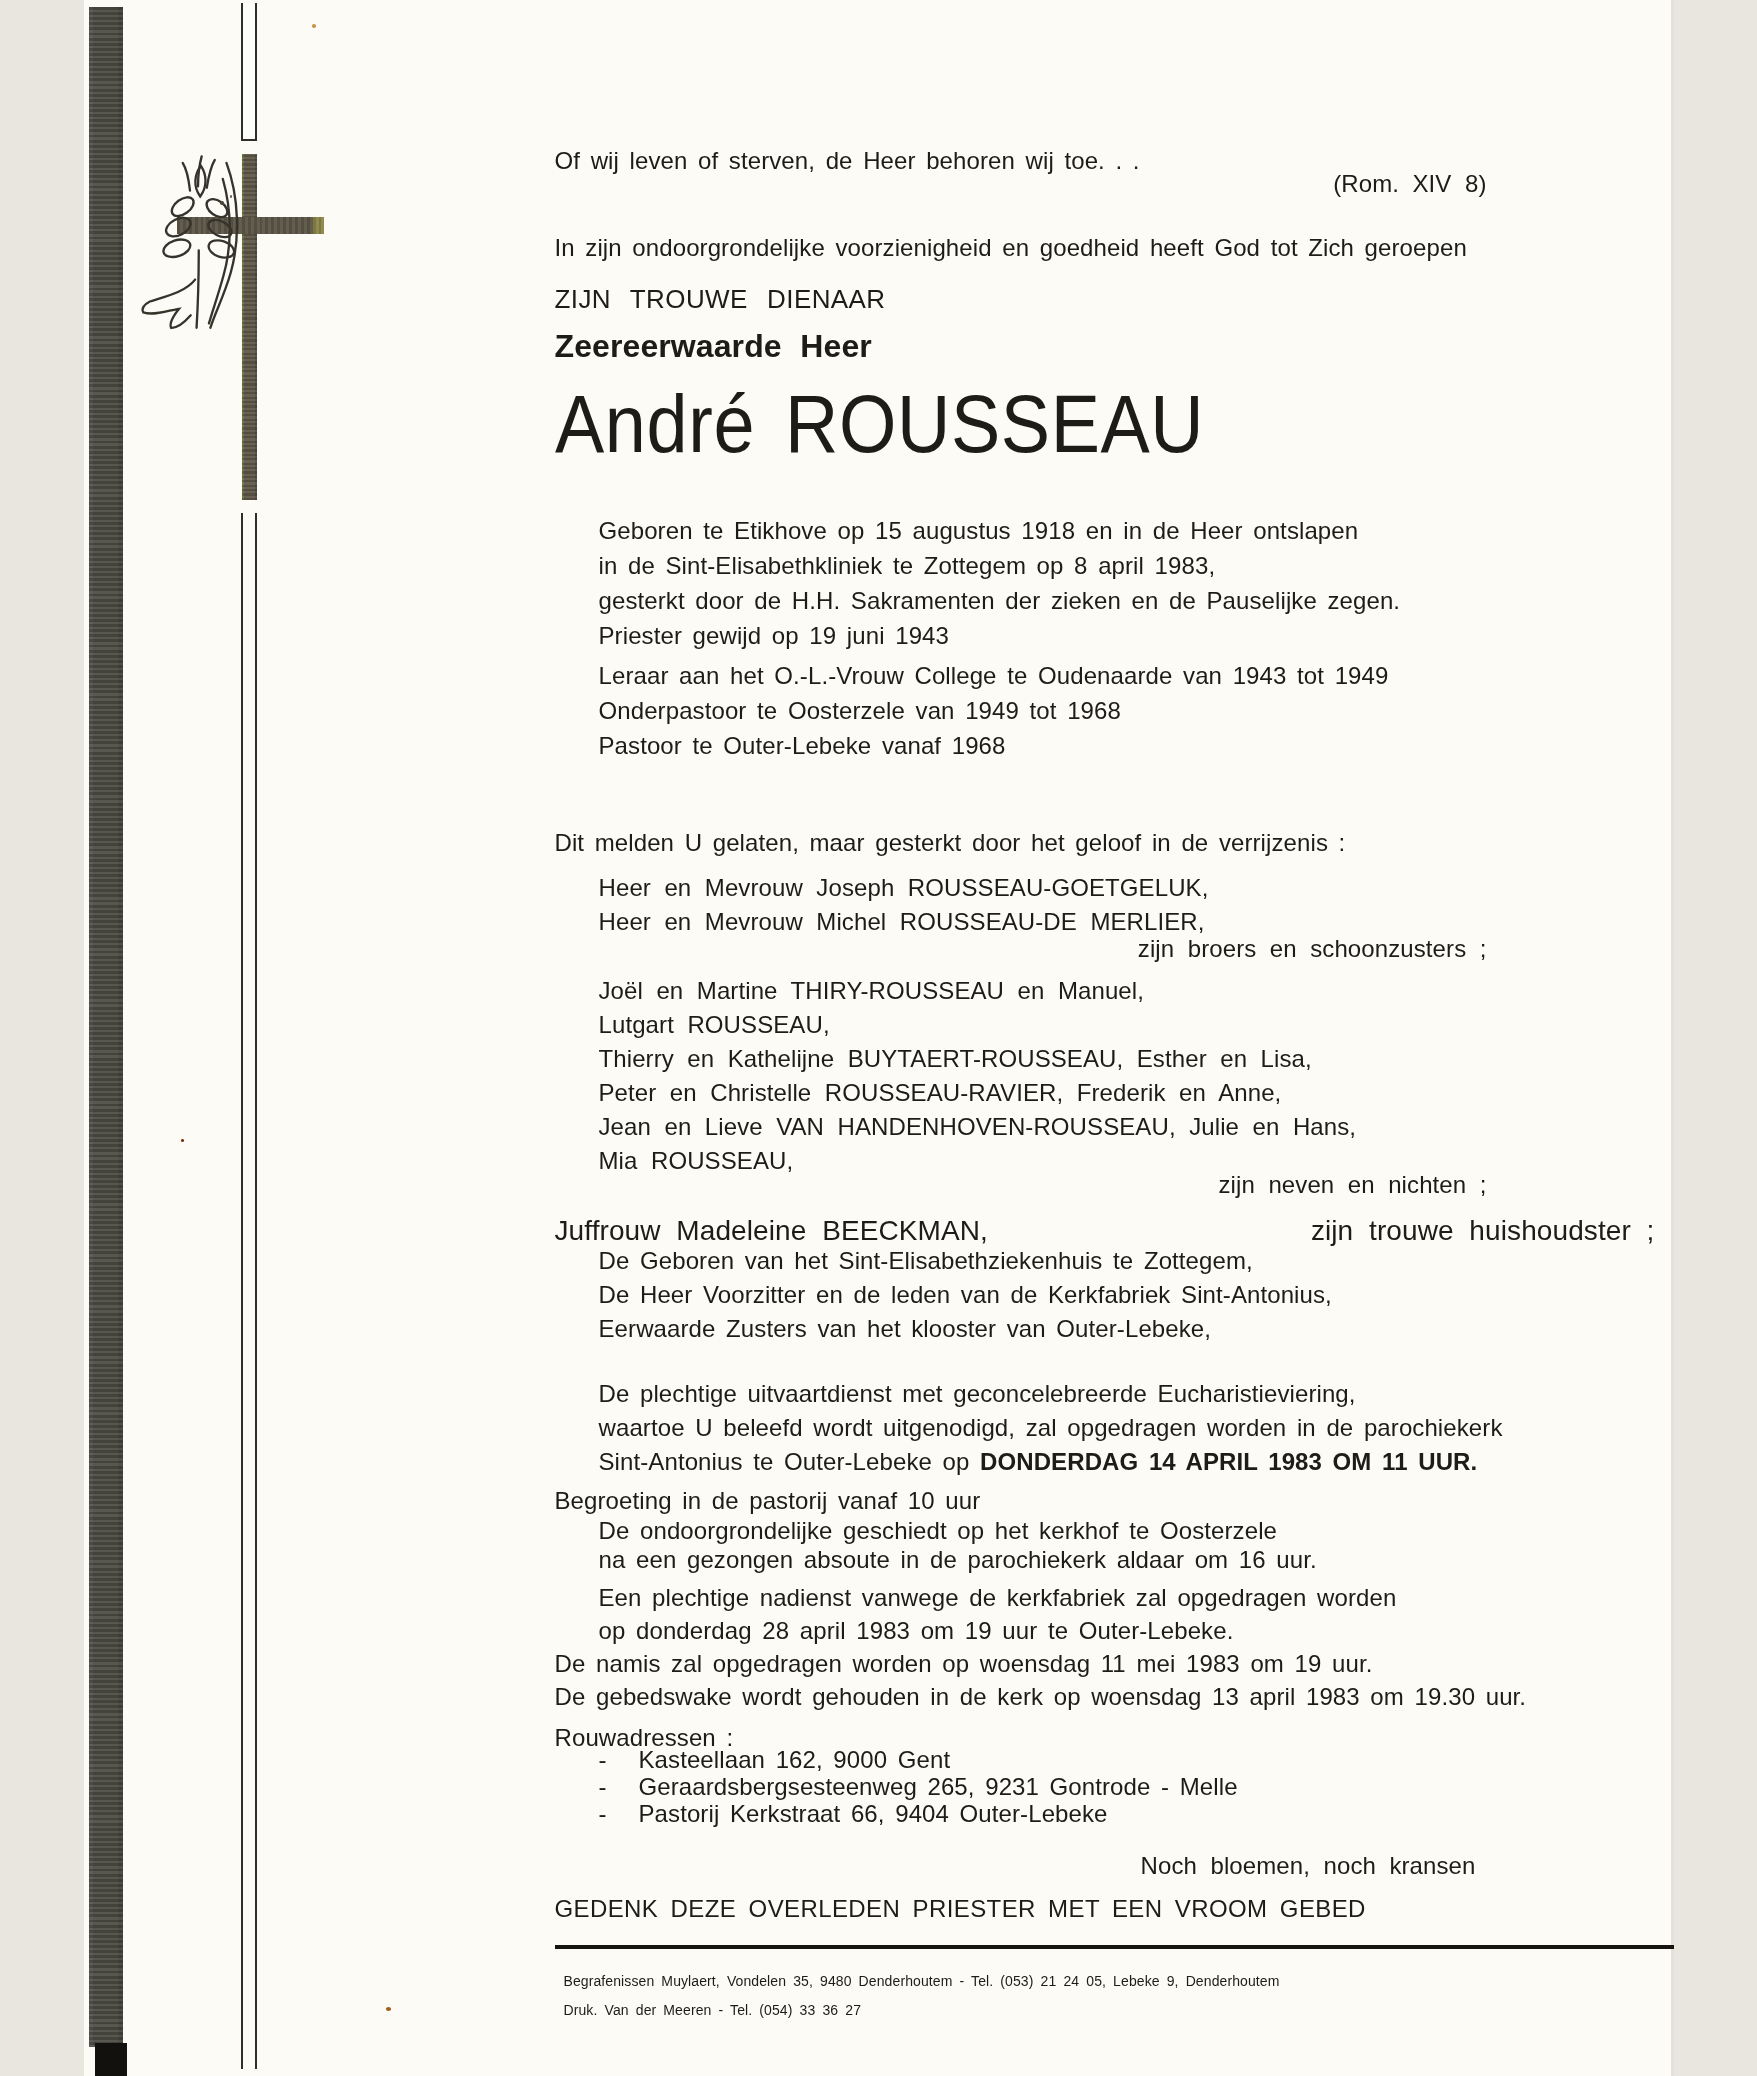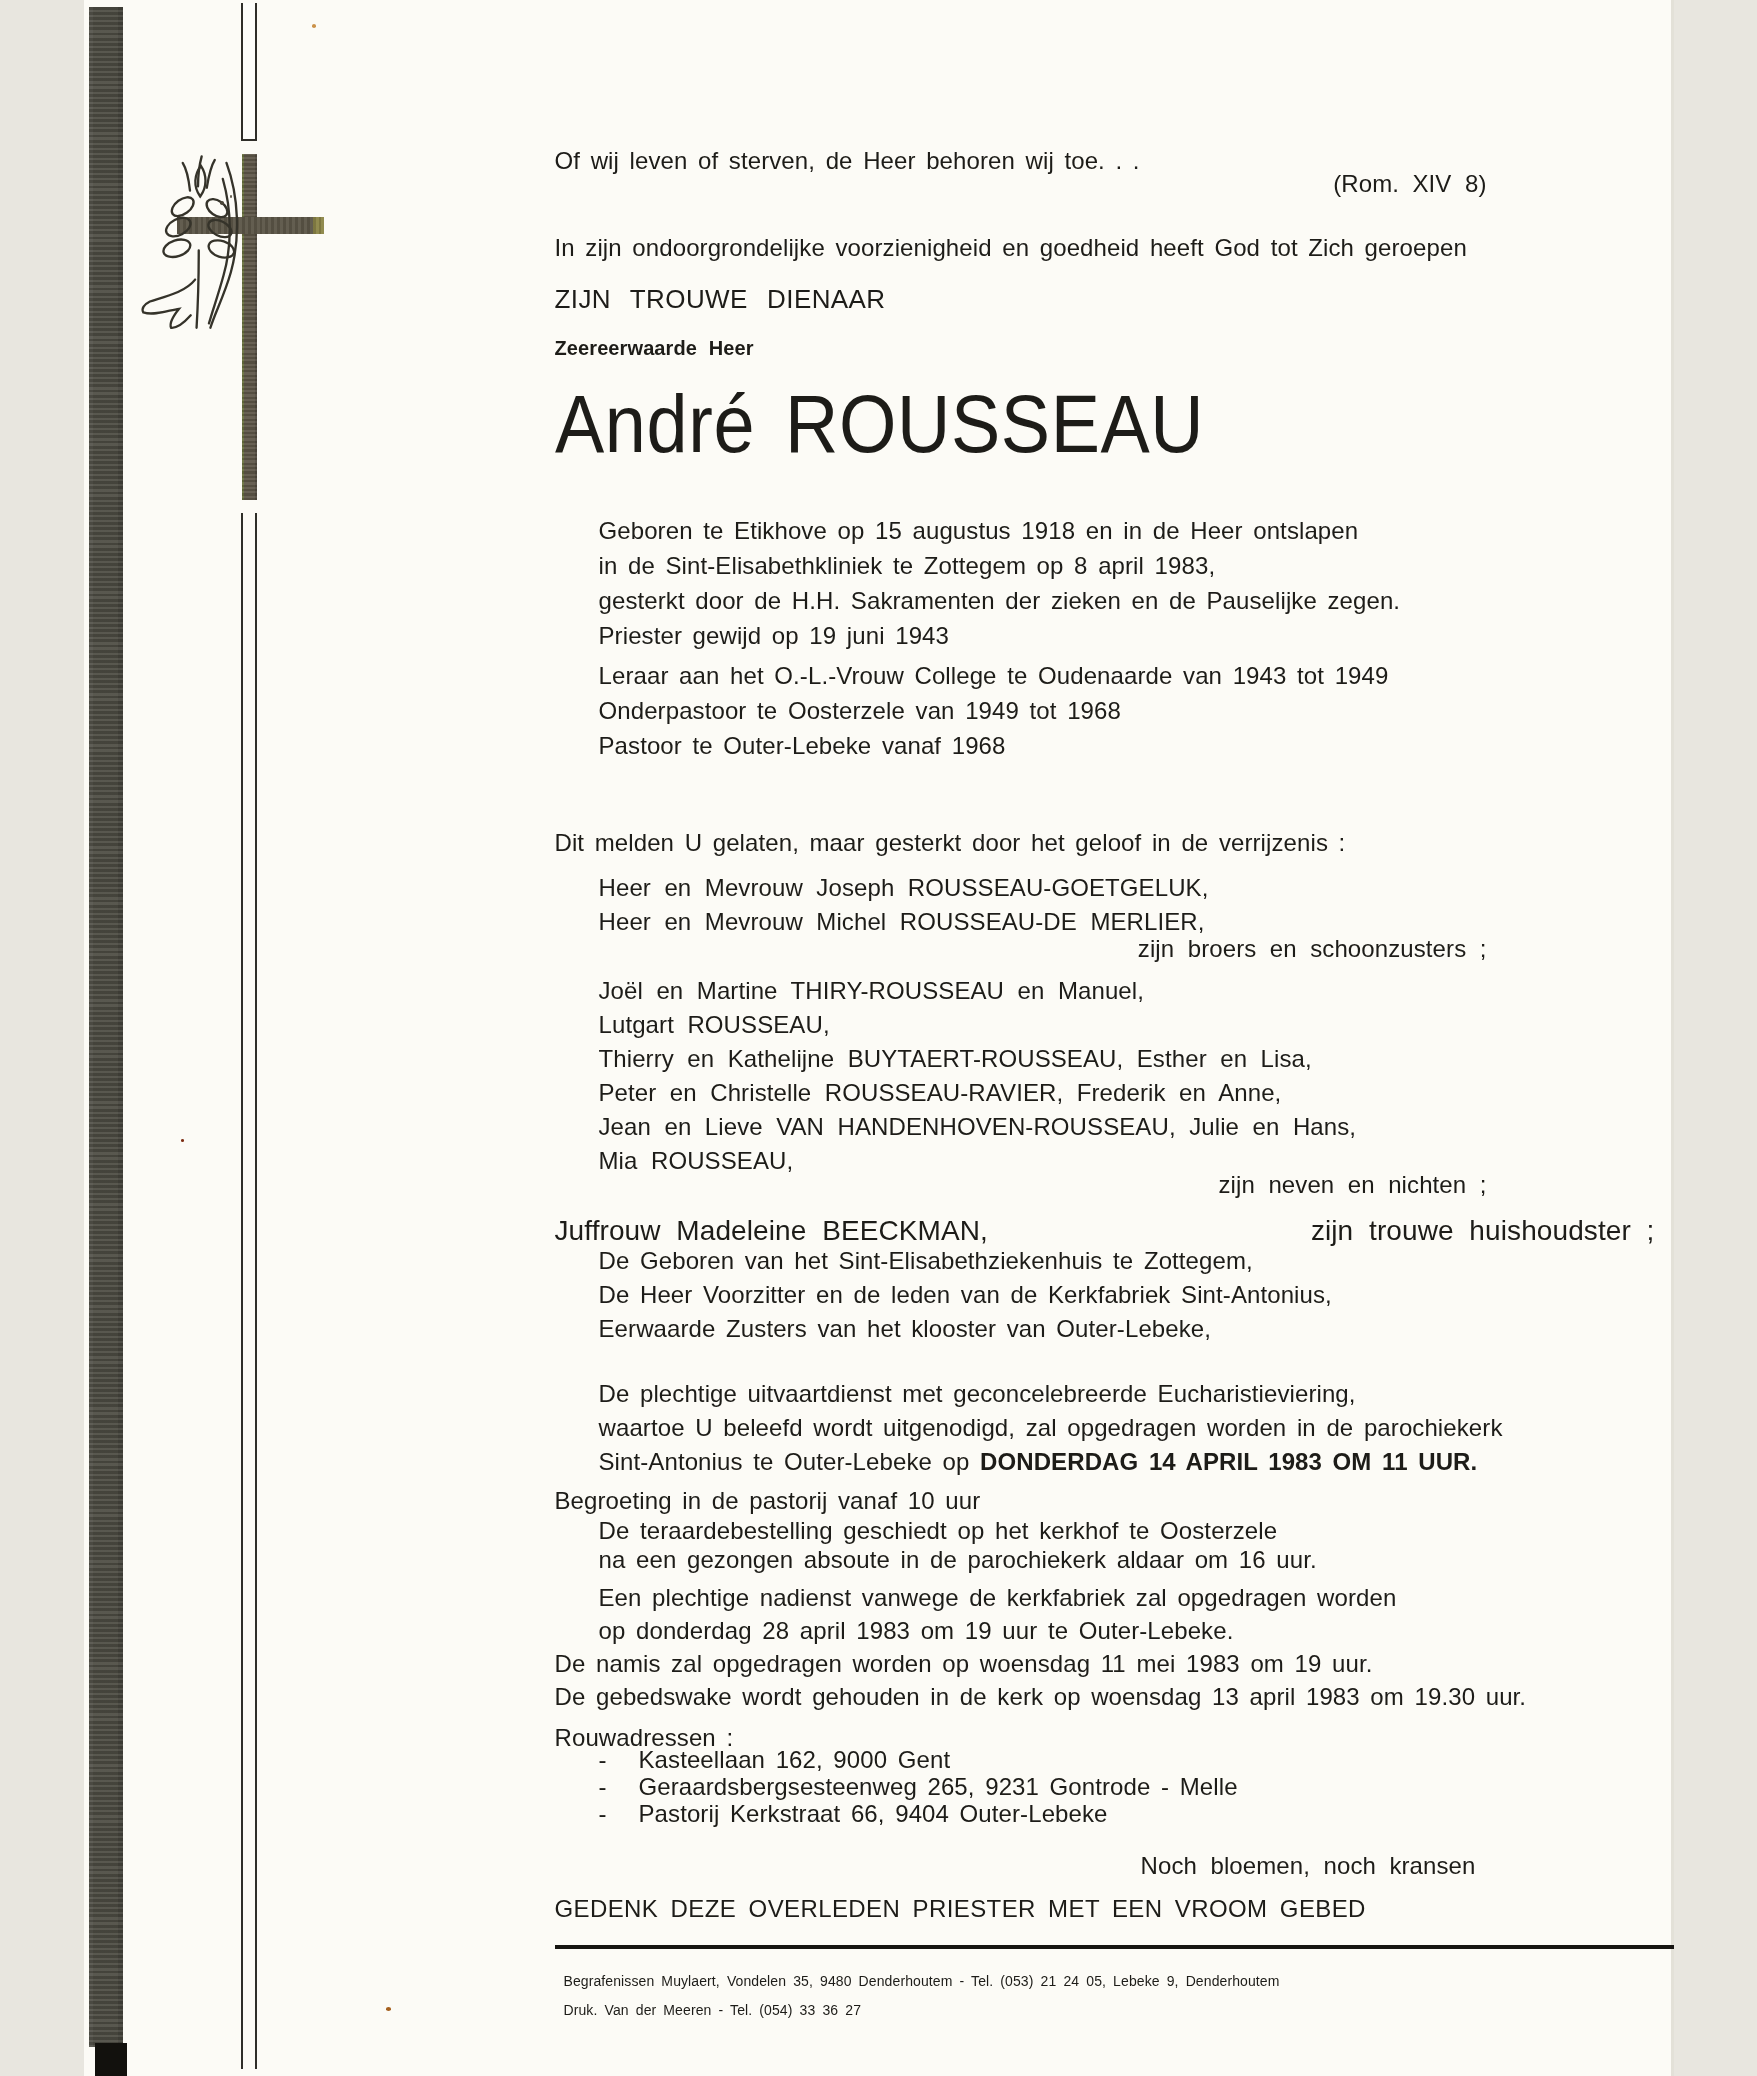--- a/index.html
+++ b/index.html
@@ -65,21 +65,21 @@
   }
   .blk{
     position:absolute;left:471px;
     font-size:24px;letter-spacing:0.1px;word-spacing:.16em;
     white-space:nowrap;
     margin-left:44px;
   }
   .blk div{white-space:nowrap;}
   .right-note{left:auto;right:187px;text-align:right;word-spacing:.28em;}
   .caps-head{font-size:26px;word-spacing:.45em;letter-spacing:0.4px;}
-  .bold-head{font-size:20px;font-weight:700;word-spacing:.3em;margin-top:8px;}
+  .bold-head{font-size:32px;font-weight:700;word-spacing:.3em;}
   .deceased-name{
     font-size:82px;font-weight:300;line-height:1;
     letter-spacing:0.7px;word-spacing:.12em;
     transform:scaleX(.9);transform-origin:left top;
   }
   .family{word-spacing:.28em;}
   .housek-row{
     position:absolute;left:471px;width:1100px;
     display:flex;justify-content:space-between;
     font-size:28px;letter-spacing:0.1px;white-space:nowrap;
@@ -183,21 +183,21 @@
     <div>Eerwaarde Zusters van het klooster van Outer-Lebeke,</div>
   </div>
 
   <div class="blk" style="top:1377px;line-height:34px">
     <div>De plechtige uitvaartdienst met geconcelebreerde Eucharistieviering,</div>
     <div>waartoe U beleefd wordt uitgenodigd, zal opgedragen worden in de parochiekerk</div>
     <div><span>Sint-Antonius te Outer-Lebeke op </span><span class="bold-inline">DONDERDAG 14 APRIL 1983 OM 11 UUR.</span></div>
   </div>
   <div class="ln" style="top:1488px">Begroeting in de pastorij vanaf 10 uur</div>
   <div class="blk" style="top:1516px;line-height:29px">
-    <div>De teraardebestelling geschiedt op het kerkhof te Oosterzele</div>
+    <div>De ondoorgrondelijke geschiedt op het kerkhof te Oosterzele</div>
     <div>na een gezongen absoute in de parochiekerk aldaar om 16 uur.</div>
   </div>
   <div class="blk" style="top:1581px;line-height:33px">
     <div>Een plechtige nadienst vanwege de kerkfabriek zal opgedragen worden</div>
     <div>op donderdag 28 april 1983 om 19 uur te Outer-Lebeke.</div>
   </div>
   <div class="ln" style="top:1651px">De namis zal opgedragen worden op woensdag 11 mei 1983 om 19 uur.</div>
   <div class="ln" style="top:1684px">De gebedswake wordt gehouden in de kerk op woensdag 13 april 1983 om 19.30 uur.</div>
 
   <div class="ln" style="top:1725px">Rouwadressen :</div>

